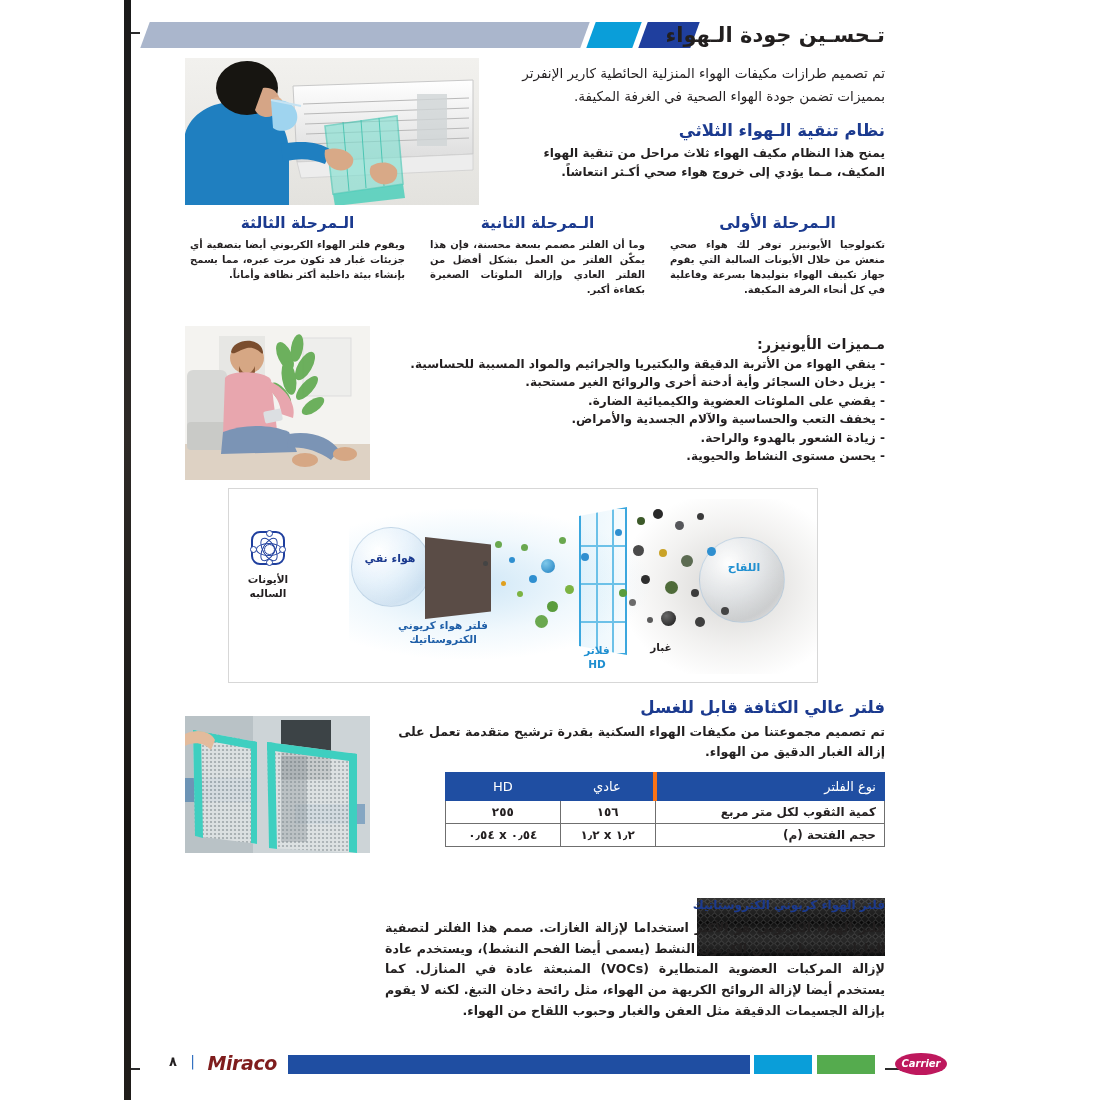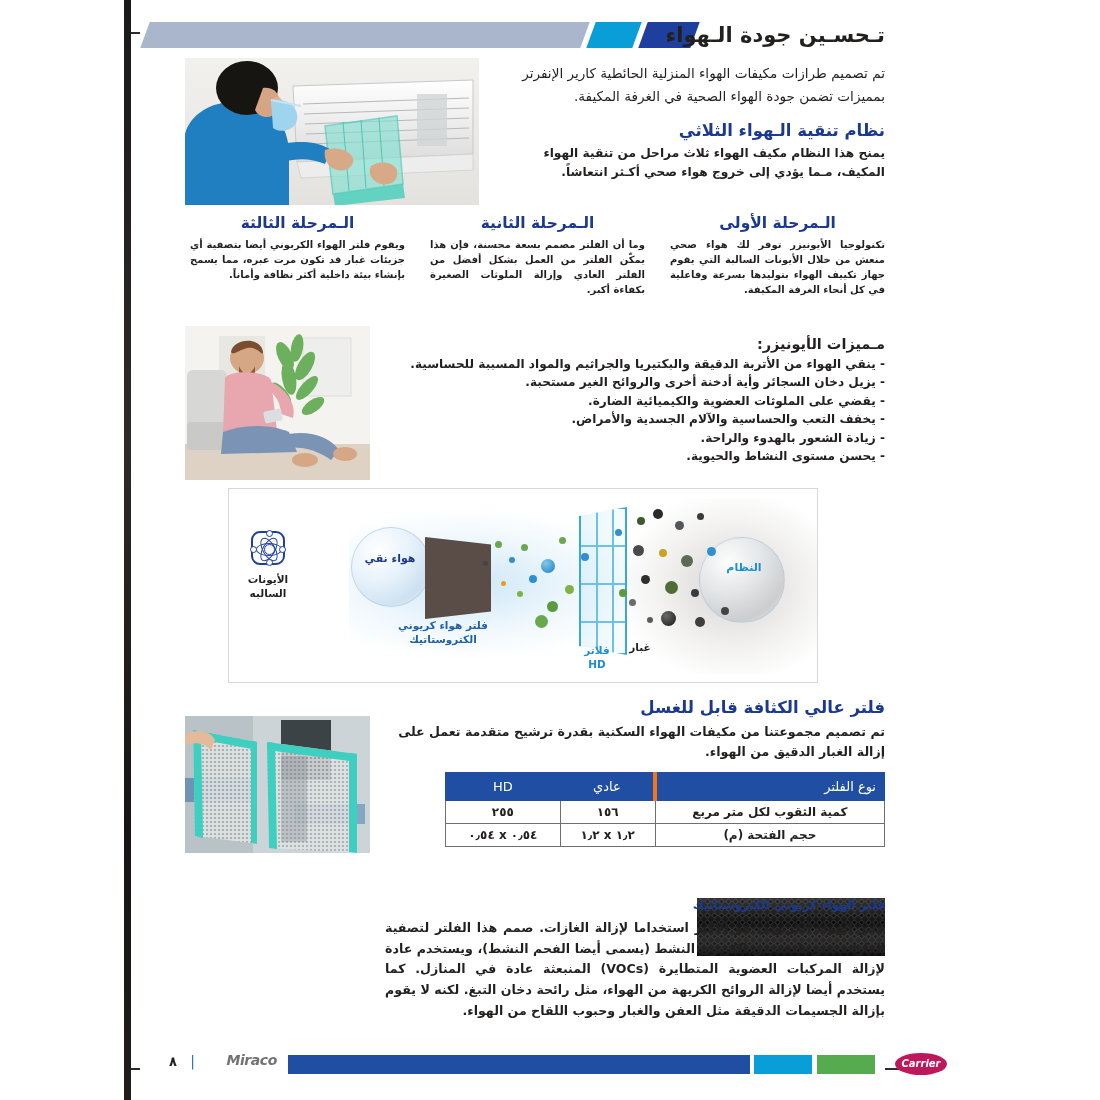--- a/index.html
+++ b/index.html
@@ -79,21 +79,21 @@
   .ion-icon .ring{position:absolute;left:50%;top:50%;width:24px;height:11px;margin:-5.5px 0 0 -12px;
     border:1.4px solid #1f3f9e;border-radius:50%;}
   .ion-icon .r2{transform:rotate(60deg);}
   .ion-icon .r3{transform:rotate(-60deg);}
   .ion-icon .nub{position:absolute;width:5px;height:5px;border:1.3px solid #1f3f9e;border-radius:50%;background:#fff;}
   .dg-label{position:absolute;font-size:10.5px;font-weight:bold;line-height:1.3;text-align:center;}
   .lbl-ion{left:8px;top:84px;width:62px;color:#231f20;}
   .lbl-pure{left:135px;top:63px;width:52px;color:#1b3a8f;font-size:11px;}
   .lbl-carbon{left:150px;top:130px;width:128px;color:#1f5fa8;}
   .lbl-hd{left:347px;top:155px;width:42px;color:#1f8fd0;}
-  .lbl-dust{left:391px;top:152px;width:40px;color:#231f20;}
+  .lbl-dust{left:412px;top:152px;width:40px;color:#231f20;}
   .lbl-part{left:484px;top:72px;width:62px;color:#1f8fd0;font-size:11px;}
   .bubble{position:absolute;border-radius:50%;
     background:radial-gradient(circle at 34% 30%,rgba(255,255,255,.96) 0%,rgba(228,240,250,.72) 42%,rgba(185,209,231,.5) 72%,rgba(255,255,255,.25) 100%);
     border:1px solid rgba(175,200,222,.6);}
   .bub-pure{left:122px;top:38px;width:78px;height:78px;}
   .bub-part{left:470px;top:48px;width:84px;height:84px;
     background:radial-gradient(circle at 34% 30%,rgba(255,255,255,.95) 0%,rgba(226,230,234,.7) 42%,rgba(178,182,186,.5) 72%,rgba(255,255,255,.22) 100%);}
   .carbon-blk{position:absolute;left:196px;top:48px;width:66px;height:82px;background:#5a4c46;
     clip-path:polygon(0 0,100% 9%,100% 91%,0 100%);}
   .hdfilter{position:absolute;left:350px;top:18px;width:48px;height:148px;
@@ -107,34 +107,34 @@
   .hd-sec{position:absolute;right:0;top:698px;width:510px;}
   .hd-title{font-size:16.5px;margin:0 0 5px 0;}
   .hd-body{font-size:12.6px;line-height:1.6;font-weight:bold;margin:0;}
 
   table.spec{position:absolute;right:0;top:772px;width:440px;border-collapse:collapse;}
   table.spec th{background:#1f4ea2;color:#fff;font-size:13px;font-weight:normal;
     padding:6px 8px;text-align:center;border:1px solid #1f4ea2;}
   table.spec th.first{text-align:right;border-left:4px solid #f97316;}
   table.spec td{border:1px solid #6f6f6f;font-size:12px;font-weight:bold;
     padding:4px 8px;text-align:center;color:#231f20;}
-  table.spec td.lbl{}
+  table.spec td.lbl{text-align:right;}
 
   
   .cb-sec{position:absolute;right:0;top:898px;width:500px;}
   .cb-title{font-size:12px;margin:0 0 6px 0;}
   .cb-body{font-size:12.6px;line-height:1.64;font-weight:bold;margin:0;
     text-align:justify;text-align-last:right;}
 
   
   .footer{position:absolute;left:0;bottom:22px;width:745px;height:26px;}
   .pg-num{position:absolute;right:708px;top:2px;font-size:13px;color:#231f20;font-weight:bold;}
   .pg-sep{position:absolute;right:690px;top:1px;font-size:14px;color:#2f6fc0;}
-  .miraco{position:absolute;right:608px;top:0px;font-size:14px;font-weight:bold;
-    font-style:italic;color:#737373;letter-spacing:-.4px;direction:ltr;}
+  .miraco{position:absolute;right:608px;top:0px;font-size:19px;font-weight:bold;
+    font-style:italic;color:#7f1d1d;letter-spacing:-.4px;direction:ltr;}
   .bar{position:absolute;top:3px;height:19px;}
   .bar-blue{right:135px;width:462px;background:#1f4ea2;}
   .bar-cyan{right:73px;width:58px;background:#0a9ed9;}
   .bar-green{right:10px;width:58px;background:#55ab4e;}
   .carrier{position:absolute;right:-62px;top:1px;width:52px;height:22px;border-radius:50%;
     background:#be185d;color:#fff;font-size:10px;font-style:italic;font-weight:bold;
     text-align:center;line-height:22px;direction:ltr;}
 </style>
 </head>
 <body>
@@ -301,21 +301,21 @@
         <div class="hdline" style="left:0;top:36px;width:100%;height:1.6px;"></div>
         <div class="hdline" style="left:0;top:74px;width:100%;height:1.6px;"></div>
         <div class="hdline" style="left:0;top:112px;width:100%;height:1.6px;"></div>
       </div>
       <div class="dg-label lbl-hd">فلاتر HD</div>
 
       <div class="dot" style="left:432px;top:122px;width:15px;height:15px;background:radial-gradient(circle at 35% 32%,#6a6a6a,#171717);"></div>
       <div class="dg-label lbl-dust ar">غبار</div>
 
       <div class="bubble bub-part"></div>
-      <div class="dg-label lbl-part ar">النظام</div>
+      <div class="dg-label lbl-part ar">اللقاح</div>
 
       <div class="dot" style="left:266px;top:52px;width:7px;height:7px;background:#6aa84f;"></div>
       <div class="dot" style="left:280px;top:68px;width:6px;height:6px;background:#2f8fd0;"></div>
       <div class="dot" style="left:292px;top:55px;width:7px;height:7px;background:#6aa84f;"></div>
       <div class="dot" style="left:300px;top:86px;width:8px;height:8px;background:#2f8fd0;"></div>
       <div class="dot" style="left:288px;top:102px;width:6px;height:6px;background:#7cb342;"></div>
       <div class="dot" style="left:312px;top:70px;width:14px;height:14px;background:radial-gradient(circle at 34% 30%,#7fc8ea,#1f7fc0);"></div>
       <div class="dot" style="left:272px;top:92px;width:5px;height:5px;background:#e0a020;"></div>
       <div class="dot" style="left:330px;top:48px;width:7px;height:7px;background:#6aa84f;"></div>
       <div class="dot" style="left:336px;top:96px;width:9px;height:9px;background:#7cb342;"></div>

